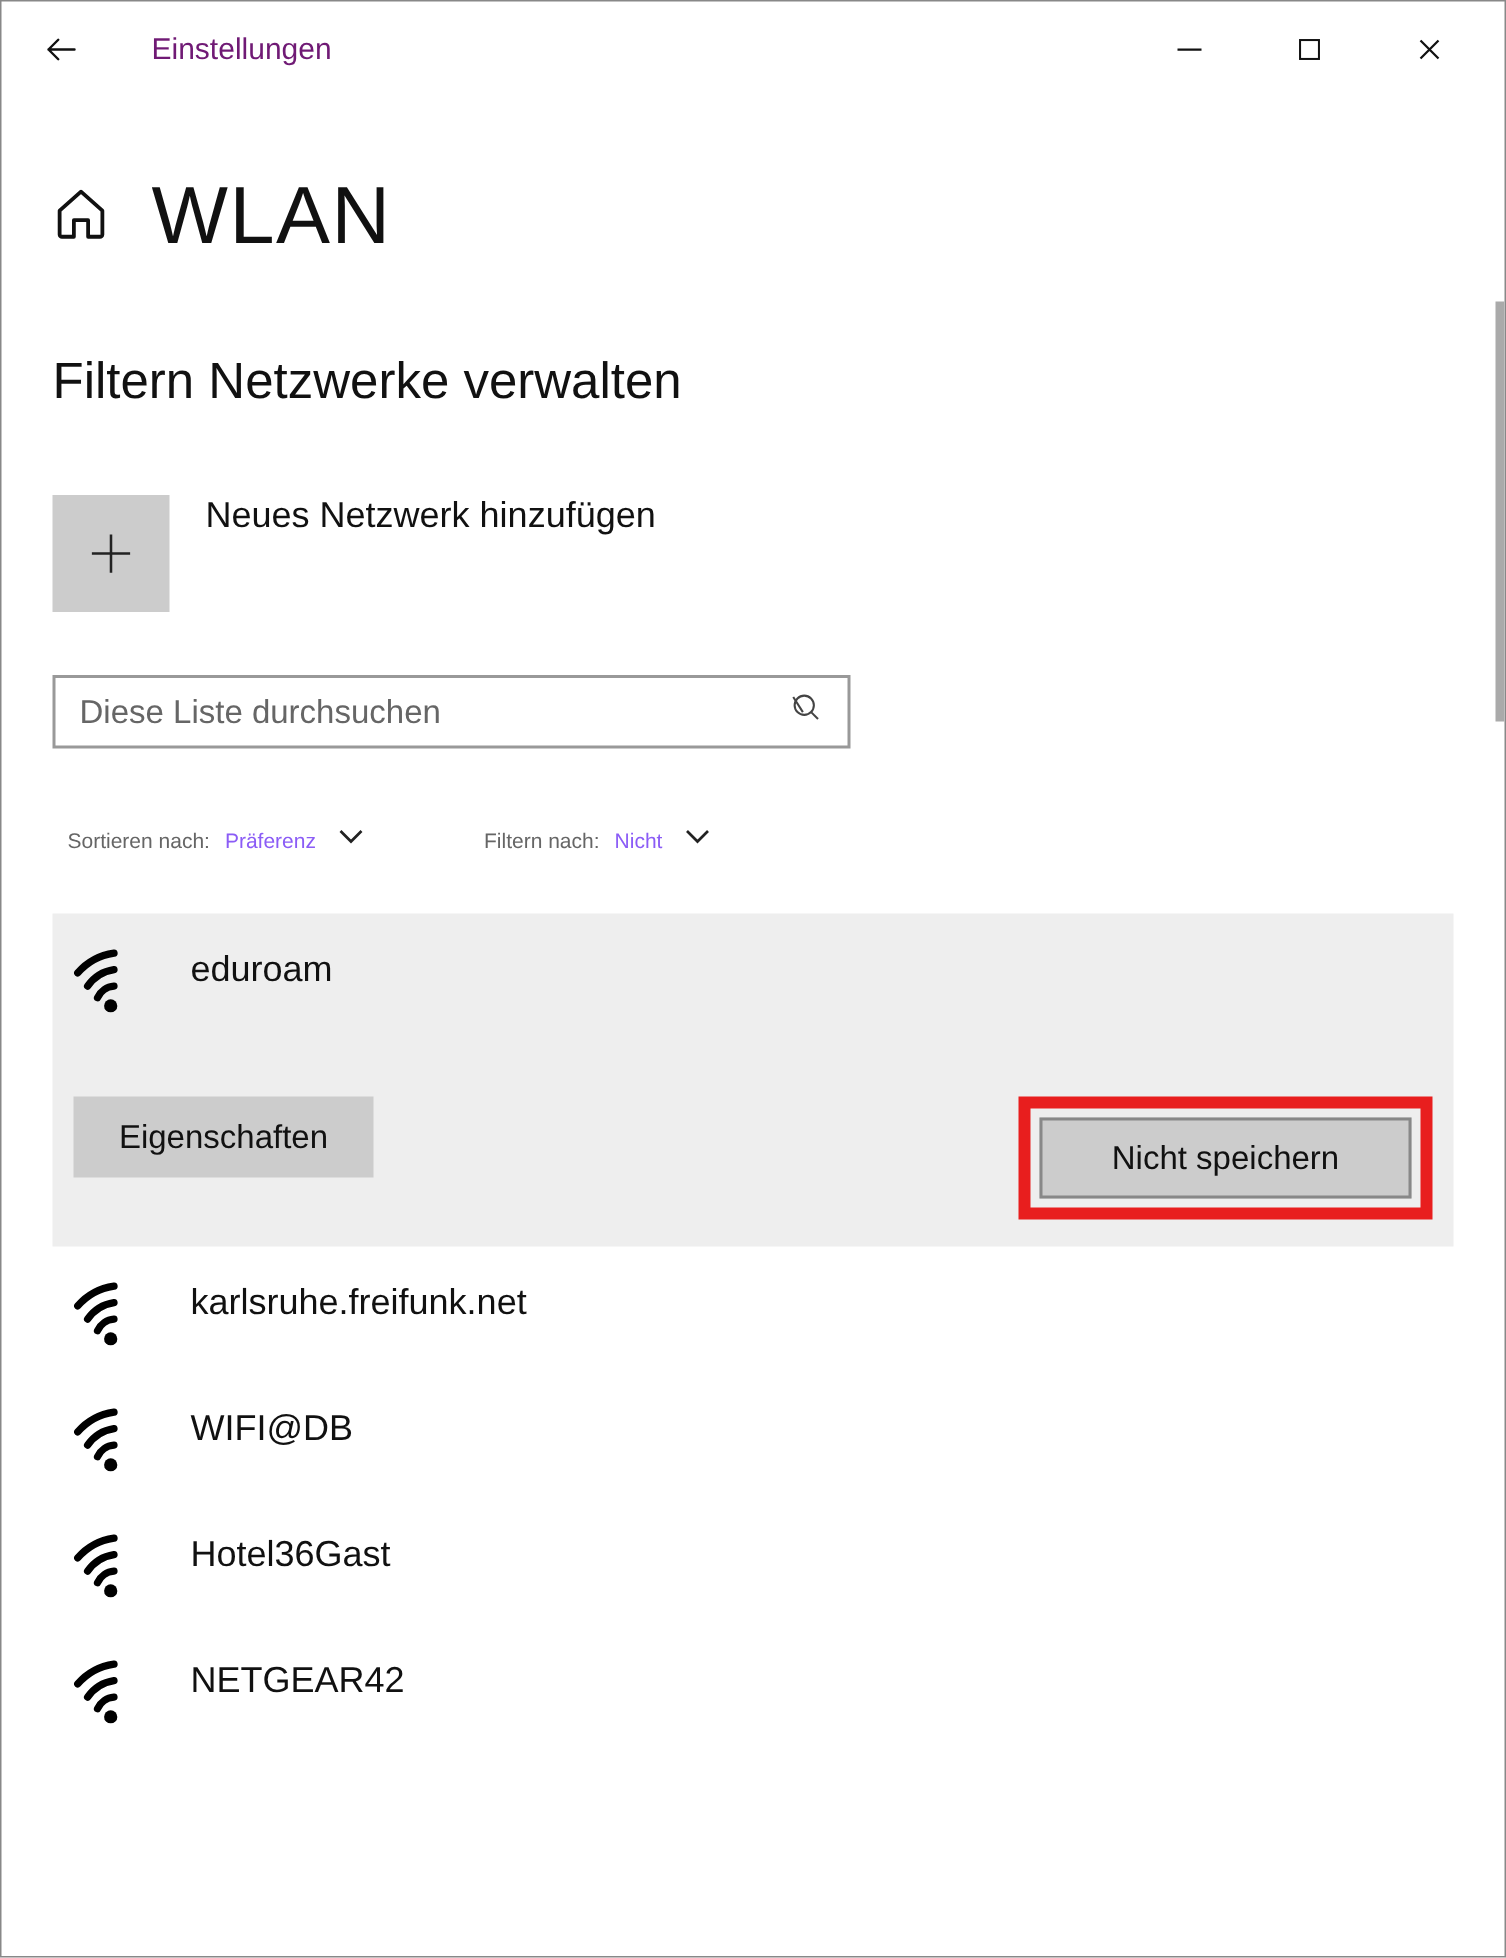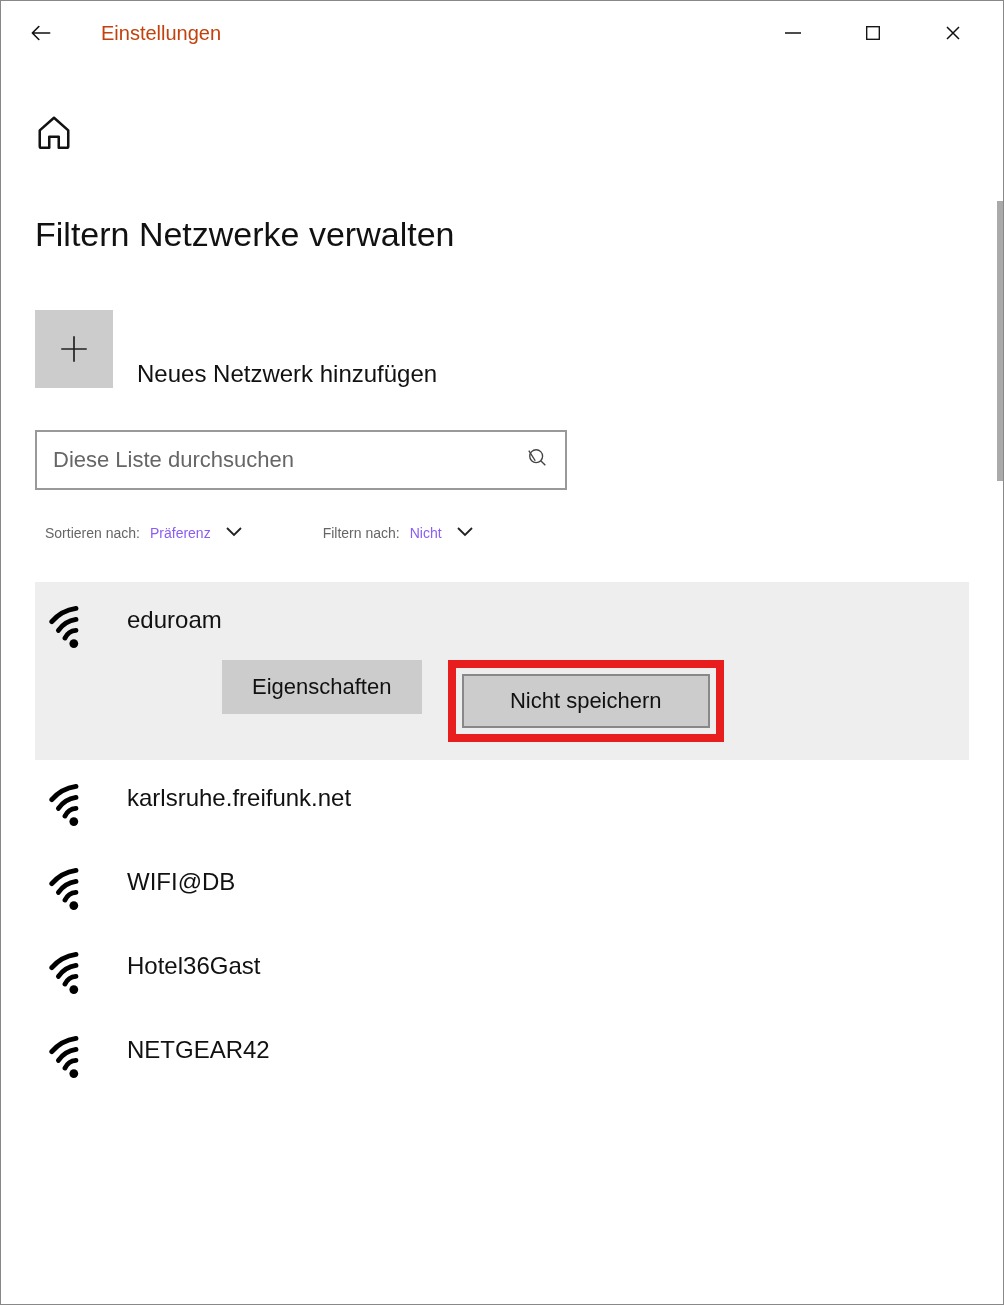--- a/index.html
+++ b/index.html
@@ -19,21 +19,21 @@
     padding: 0 20px;
   }
   .titlebar .back {
     width: 40px; height: 40px;
     display:flex; align-items:center; justify-content:center;
     cursor:pointer;
     margin-right: 40px;
   }
   .titlebar .app-title {
     font-size: 20px;
-    color: #c2410c;
+    color: #701a75;
     flex: 1;
   }
   .win-controls {
     display:flex;
     gap: 40px;
     align-items:center;
     margin-right: 10px;
   }
   .win-btn {
     width: 40px; height: 40px;
@@ -60,42 +60,42 @@
     letter-spacing: 1px;
   }
   .section-title {
     font-size: 34px;
     font-weight: 400;
     color:#111;
     margin-bottom: 56px;
   }
   .add-row {
     display:flex;
-    align-items:flex-end;
+    align-items:flex-start;
     gap: 24px;
     margin-bottom: 42px;
   }
   .plus-tile {
     width: 78px; height: 78px;
     background:#ccc;
     display:flex; align-items:center; justify-content:center;
     cursor:pointer;
   }
   .add-label {
     font-size: 24px;
     color:#111;
   }
   .search-wrap {
     width: 532px;
     border: 2px solid #999;
-    height: 60px;
+    height: 49px;
     display:flex;
     align-items:center;
     padding: 0 16px;
-    margin-bottom: 34px;
+    margin-bottom: 52px;
   }
   .search-wrap input {
     border:none;
     outline:none;
     flex:1;
     font-size: 22px;
     color:#222;
     background:transparent;
   }
   .search-wrap input::placeholder { color:#666; }
@@ -107,20 +107,21 @@
     margin-bottom: 40px;
     padding-left: 10px;
   }
   .filter-item { display:flex; align-items:center; gap:10px; cursor:pointer; }
   .filter-label { color:#666; }
   .filter-value { color:#8b5cf6; }
   .chev { font-size:16px; color:#333; margin-left:4px; }
   .net-list { }
   .net-item {
     display:flex;
+    flex-direction:column;
     padding: 22px 14px 18px 14px;
   }
   .net-item.selected {
     background:#eee;
   }
   .net-row {
     display:flex;
     align-items:flex-start;
     gap: 24px;
   }
@@ -191,20 +192,21 @@
 </div>
 
 <div class="content">
 
   <div class="page-header">
     <span class="home">
       <svg width="38" height="38" viewBox="0 0 24 24">
           <path d="M3 11l9-8 9 8v10a1 1 0 0 1-1 1h-5v-7h-6v7H4a1 1 0 0 1-1-1V11z" stroke="#111" stroke-width="1.6" fill="none" stroke-linejoin="round"></path>
         </svg>
     </span>
+    <div class="page-title">WLAN</div>
   </div>
 
   <div class="section-title">Filtern Netzwerke verwalten</div>
 
   <div class="add-row">
     <div class="plus-tile">
       <svg width="34" height="34" viewBox="0 0 24 24">
           <path d="M12 3v18M3 12h18" stroke="#222" stroke-width="1.2"></path>
         </svg>
     </div>

